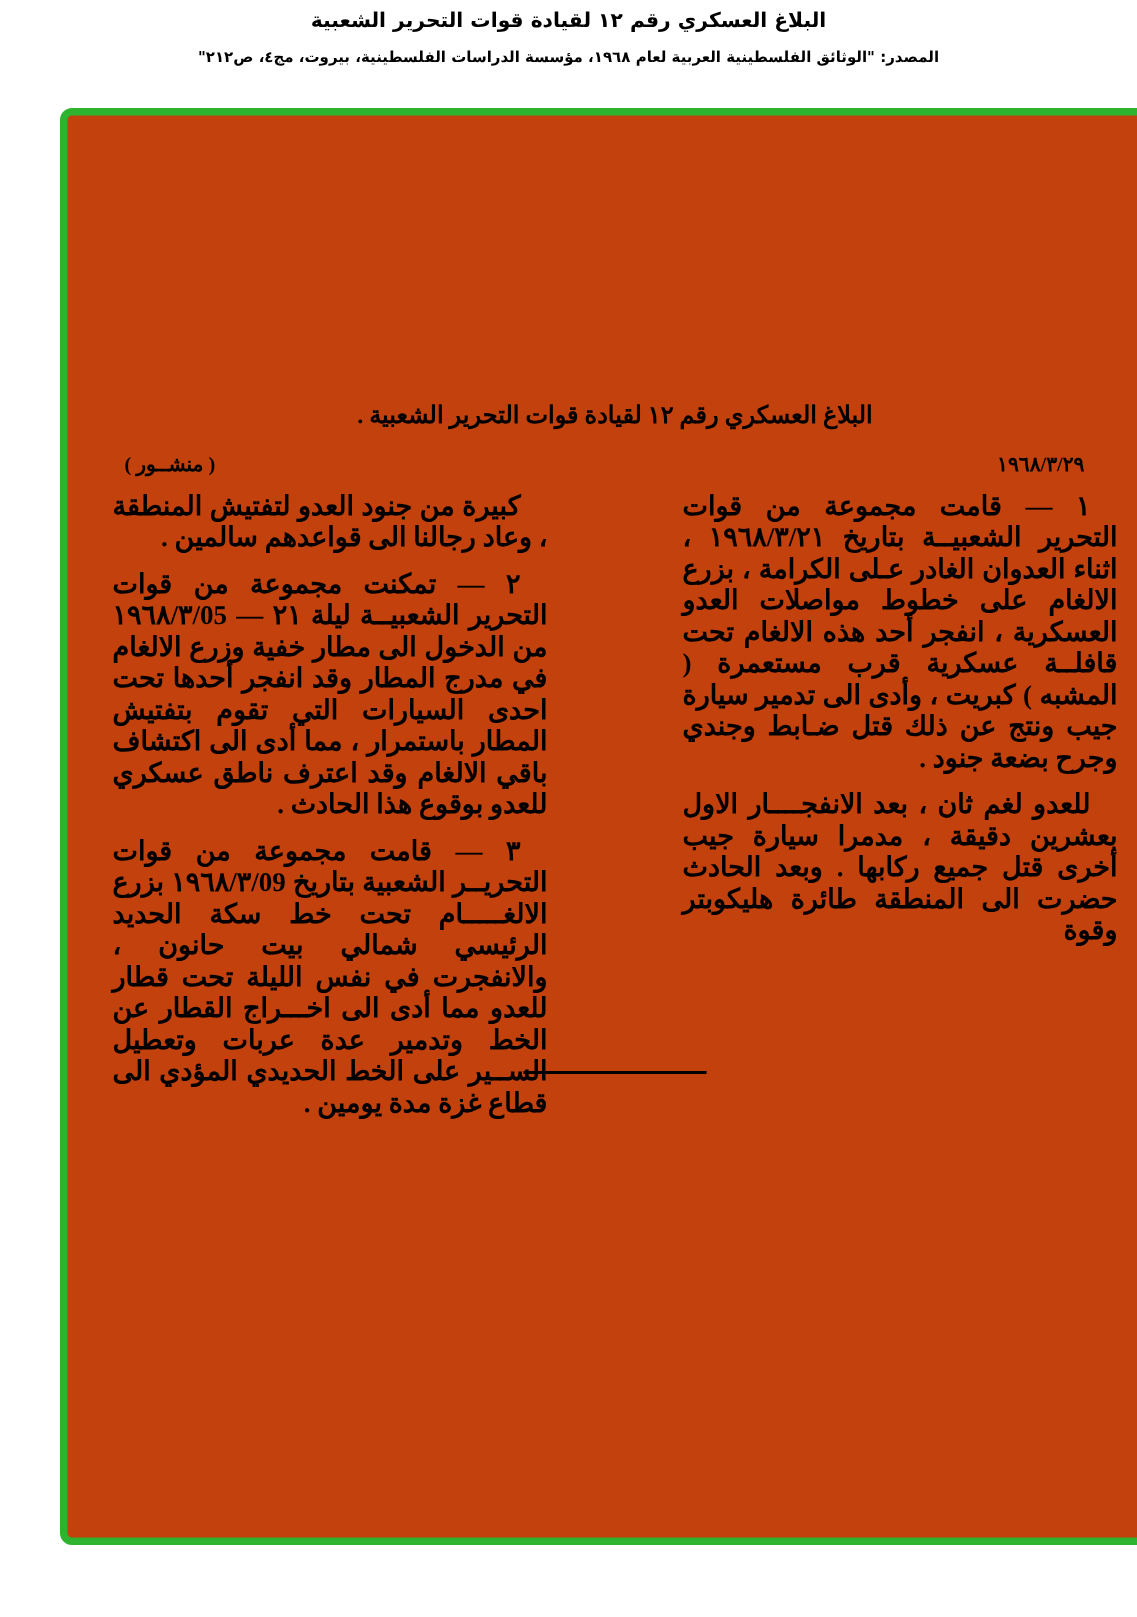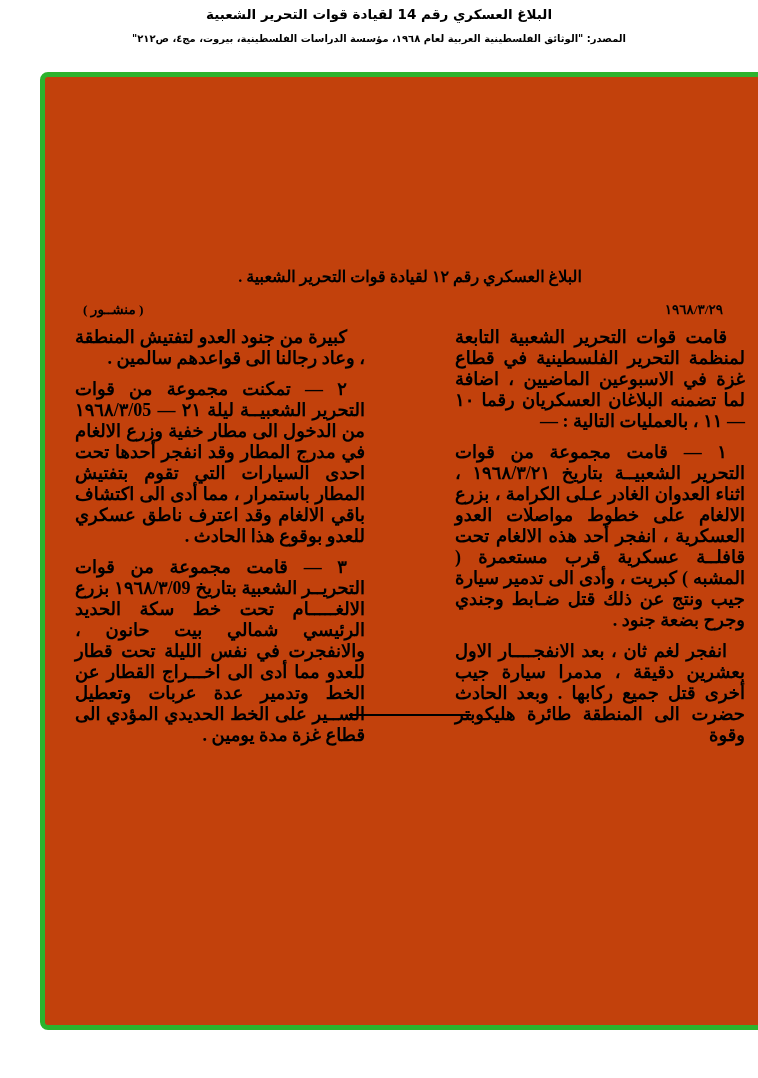--- a/index.html
+++ b/index.html
@@ -103,37 +103,36 @@
       left: 50%;
       transform: translateX(-50%);
       width: 122px;
       border-top: 2px solid #000;
     }
   </style>
 </head>
 <body>
 
 <div class="page-header">
-  <div class="hdr-title">البلاغ العسكري رقم 14 لقيادة قوات التحرير الشعبية</div>
+  <div class="hdr-title">البلاغ العسكري رقم ١٢ لقيادة قوات التحرير الشعبية</div>
   <div class="hdr-source">المصدر: "الوثائق الفلسطينية العربية لعام ١٩٦٨، مؤسسة الدراسات الفلسطينية، بيروت، مج٤، ص٢١٢"</div>
 </div>
 
 <div class="doc-frame" style="border-color: rgb(45, 179, 45);">
   <div class="doc-title">البلاغ العسكري رقم ١٢ لقيادة قوات التحرير الشعبية .</div>
 
   <div class="doc-meta">
     <span class="published" dir="rtl">( منشــور )</span>
     <span class="date" dir="rtl">١٩٦٨/٣/٢٩</span>
   </div>
 
   <div class="columns">
     <div class="col col-right">
-      <p class="para">قامت قوات التحرير الشعبية التابعة لمنظمة التحرير الفلسطينية في قطاع غزة في الاسبوعين الماضيين ، اضافة لما تضمنه البلاغان العسكريان رقما ١٠ — ١١ ، بالعمليات التالية : —</p>
       <p class="para">١ — قامت مجموعة من قوات التحرير الشعبيــة بتاريخ ١٩٦٨/٣/٢١ ، اثناء العدوان الغادر عـلى الكرامة ، بزرع الالغام على خطوط مواصلات العدو العسكرية ، انفجر أحد هذه الالغام تحت قافلــة عسكرية قرب مستعمرة ( المشبه ) كبريت ، وأدى الى تدمير سيارة جيب ونتج عن ذلك قتل ضـابط وجندي وجرح بضعة جنود .</p>
-      <p class="para">انفجر لغم ثان ، بعد الانفجــــار الاول بعشرين دقيقة ، مدمرا سيارة جيب أخرى قتل جميع ركابها . وبعد الحادث حضرت الى المنطقة طائرة هليكوبتر وقوة</p>
+      <p class="para">للعدو لغم ثان ، بعد الانفجــــار الاول بعشرين دقيقة ، مدمرا سيارة جيب أخرى قتل جميع ركابها . وبعد الحادث حضرت الى المنطقة طائرة هليكوبتر وقوة</p>
     </div>
     <div class="col col-left">
       <p class="para no-indent">كبيرة من جنود العدو لتفتيش المنطقة ، وعاد رجالنا الى قواعدهم سالمين .</p>
       <p class="para">٢ — تمكنت مجموعة من قوات التحرير الشعبيــة ليلة ٢١ — ١٩٦٨/٣/05 من الدخول الى مطار خفية وزرع الالغام في مدرج المطار وقد انفجر أحدها تحت احدى السيارات التي تقوم بتفتيش المطار باستمرار ، مما أدى الى اكتشاف باقي الالغام وقد اعترف ناطق عسكري للعدو بوقوع هذا الحادث .</p>
       <p class="para">٣ — قامت مجموعة من قوات التحريــر الشعبية بتاريخ ١٩٦٨/٣/09 بزرع الالغـــــام تحت خط سكة الحديد الرئيسي شمالي بيت حانون ، والانفجرت في نفس الليلة تحت قطار للعدو مما أدى الى اخـــراج القطار عن الخط وتدمير عدة عربات وتعطيل الســير على الخط الحديدي المؤدي الى قطاع غزة مدة يومين .</p>
     </div>
   </div>
 
   <div class="divider"></div>
 </div>

